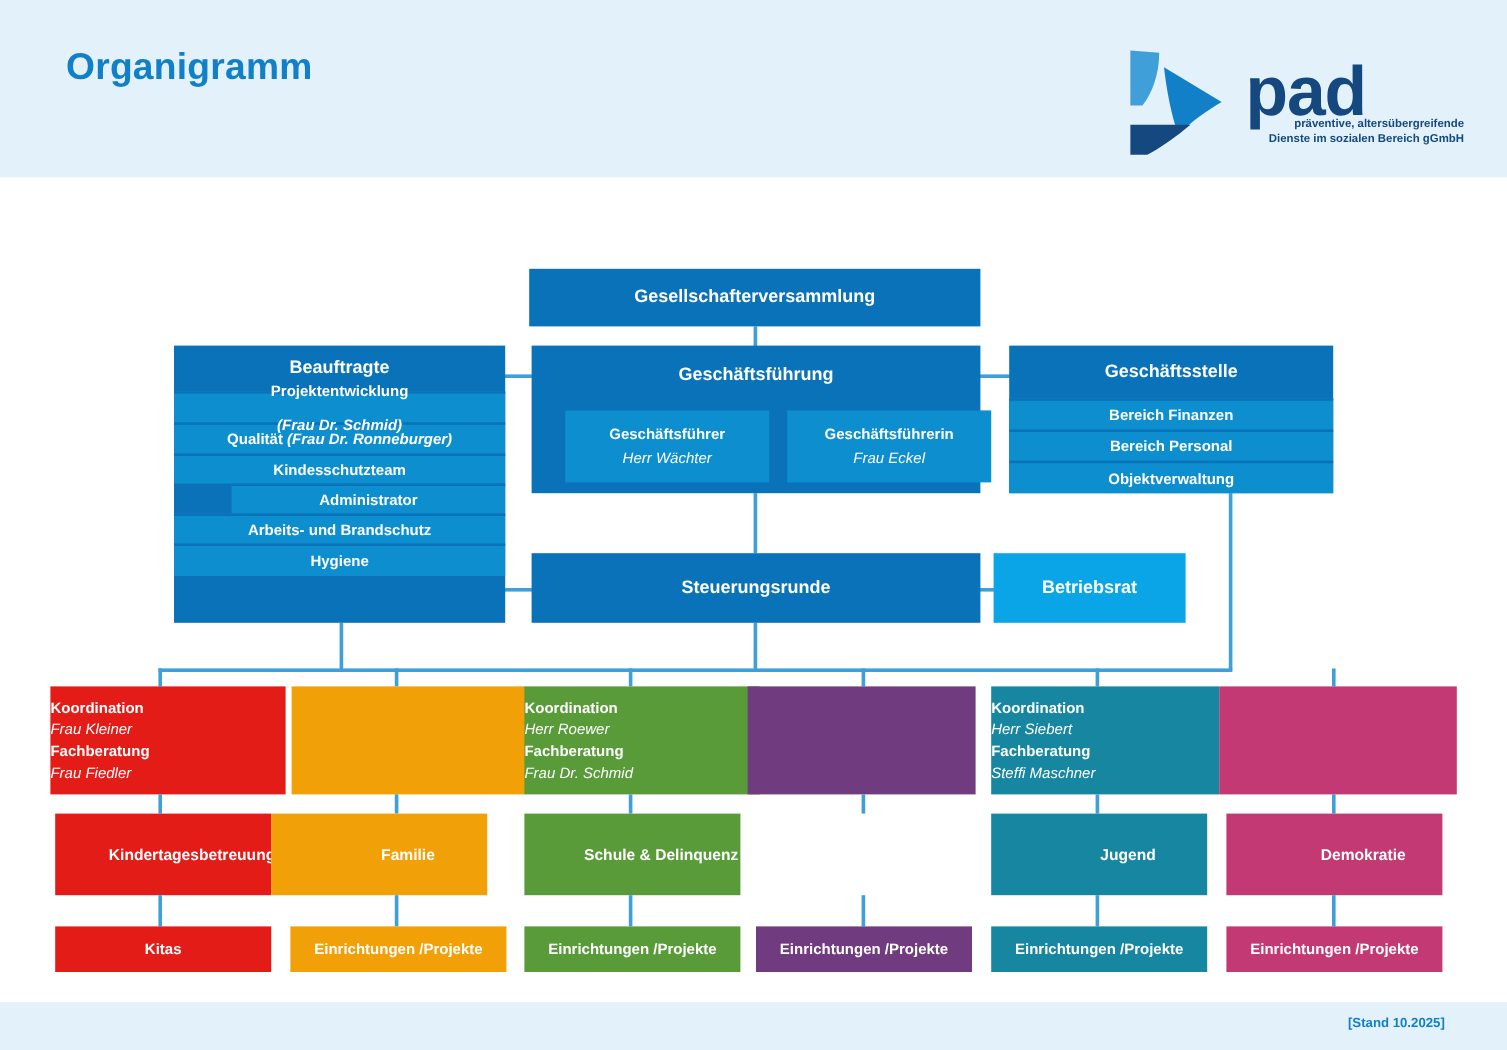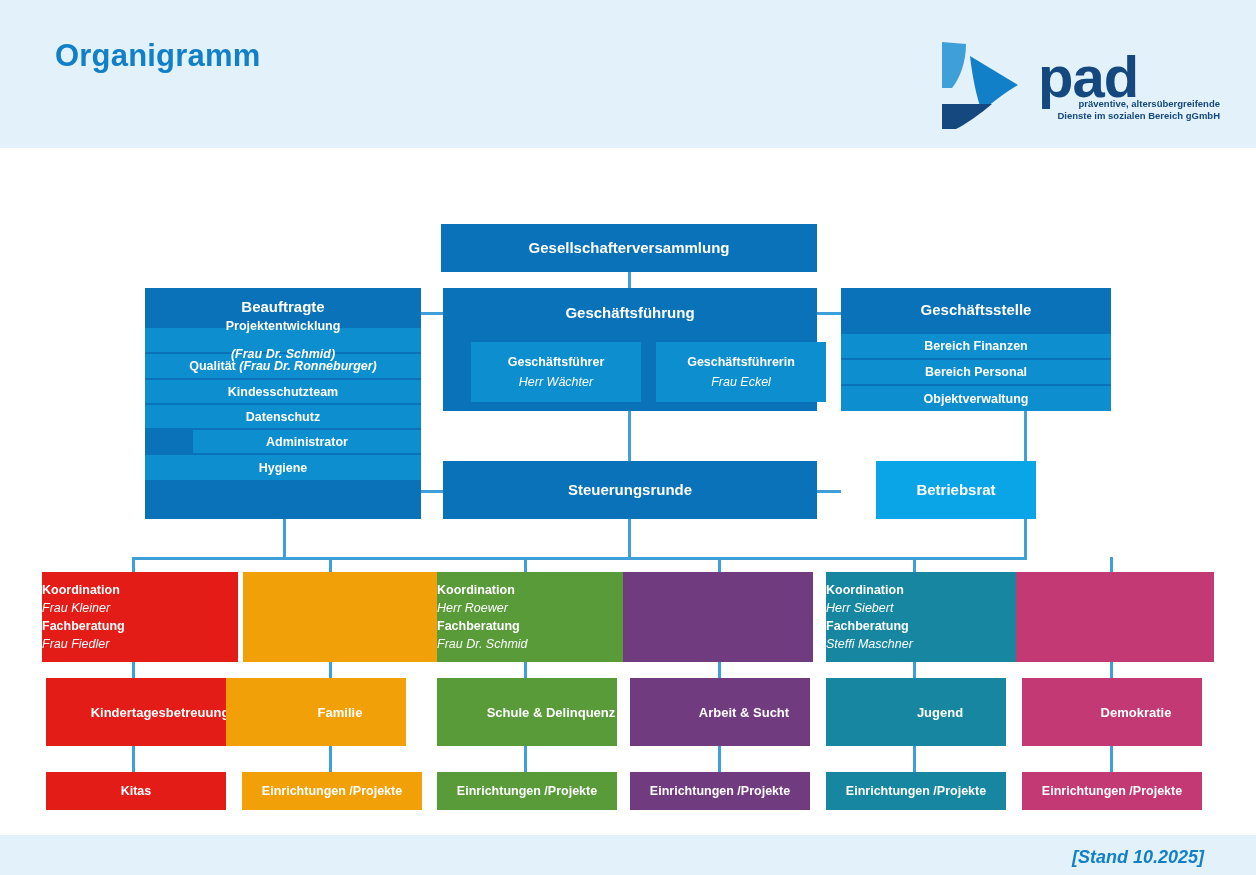--- a/index.html
+++ b/index.html
@@ -86,21 +86,21 @@
     font-size:12.5px;font-weight:bold;color:#fff;
     display:flex;align-items:center;justify-content:center;height:100%;
   }
 
   
   .footer{
     position:absolute;left:0;top:835px;width:1256px;height:40px;background:#e2f1fa;
   }
   .stand{
     position:absolute;right:52px;top:12px;
-    font-size:18px;font-style:italic;font-weight:bold;color:#1280c8;
+    font-size:11px;font-weight:bold;color:#1280c8;
   }
 </style>
 </head>
 <body>
 
 <div class="header">
   <div class="page-title">Organigramm</div>
 
   <div class="logo">
     <svg class="logo-mark" viewBox="0 0 100 100">
@@ -144,25 +144,25 @@
     <div class="hdr-txt" style="height:38px;">Beauftragte</div>
     <div class="sub-row" style="height:26px;flex-direction:column;">
       <span>Projektentwicklung</span>&nbsp;<i>(Frau Dr. Schmid)</i>
     </div>
     <div class="sub-row" style="height:26px;">
       <span>Qualität</span>&nbsp;<i>(Frau Dr. Ronneburger)</i>
     </div>
     <div class="sub-row" style="height:25px;">
       <span>Kindesschutzteam</span>
     </div>
-    <div class="sub-row" style="height:25px;">
-      <span>Datenschutz</span>
-    </div>
     <div class="sub-row" style="height:25px;margin-left:48px;">
       <span>Administrator</span>
+    </div>
+    <div class="sub-row" style="height:25px;">
+      <span>Arbeits- und Brandschutz</span>
     </div>
     <div class="sub-row" style="height:27px;">
       <span>Hygiene</span>
     </div>
   </div>
 
   <div class="box blue-dark" style="left:443px;top:140px;width:374px;height:123px;">
     <div class="hdr-txt" style="height:50px;">Geschäftsführung</div>
     <div class="sub-box" style="position:absolute;left:28px;top:54px;width:170px;height:60px;">
       <div class="n">Geschäftsführer</div>
@@ -183,21 +183,21 @@
       <span>Bereich Personal</span>
     </div>
     <div class="sub-row" style="height:27px;">
       <span>Objektverwaltung</span>
     </div>
   </div>
 
   <div class="box blue-dark" style="left:443px;top:313px;width:374px;height:58px;">
     <div class="hdr-txt">Steuerungsrunde</div>
   </div>
-  <div class="box blue-light" style="left:876px;top:313px;width:160px;height:58px;">
+  <div class="box blue-light" style="left:828px;top:313px;width:160px;height:58px;">
     <div class="hdr-txt">Betriebsrat</div>
   </div>
 
   <div class="box c-red" style="left:42px;top:424px;width:196px;height:90px;">
     <div class="coord-txt">
       <span class="b">Koordination</span>
       <span class="i">Frau Kleiner</span>
       <span class="b">Fachberatung</span>
       <span class="i">Frau Fiedler</span>
     </div>
@@ -236,23 +236,20 @@
 
   <div class="box c-red" style="left:46px;top:530px;width:180px;height:68px;">
     <div class="dept-lbl">Kindertagesbetreuung</div>
   </div>
   <div class="box c-orange" style="left:226px;top:530px;width:180px;height:68px;">
     <div class="dept-lbl">Familie</div>
   </div>
   <div class="box c-green" style="left:437px;top:530px;width:180px;height:68px;">
     <div class="dept-lbl">Schule &amp; Delinquenz</div>
   </div>
-  <div class="box c-purple" style="left:630px;top:530px;width:180px;height:68px;">
-    <div class="dept-lbl">Arbeit &amp; Sucht</div>
-  </div>
   <div class="box c-teal" style="left:826px;top:530px;width:180px;height:68px;">
     <div class="dept-lbl">Jugend</div>
   </div>
   <div class="box c-magenta" style="left:1022px;top:530px;width:180px;height:68px;">
     <div class="dept-lbl">Demokratie</div>
   </div>
 
   <div class="lnk vline" style="left:132px;top:598px;height:26px;"></div>
   <div class="lnk vline" style="left:329px;top:598px;height:26px;"></div>
   <div class="lnk vline" style="left:524px;top:598px;height:26px;"></div>

